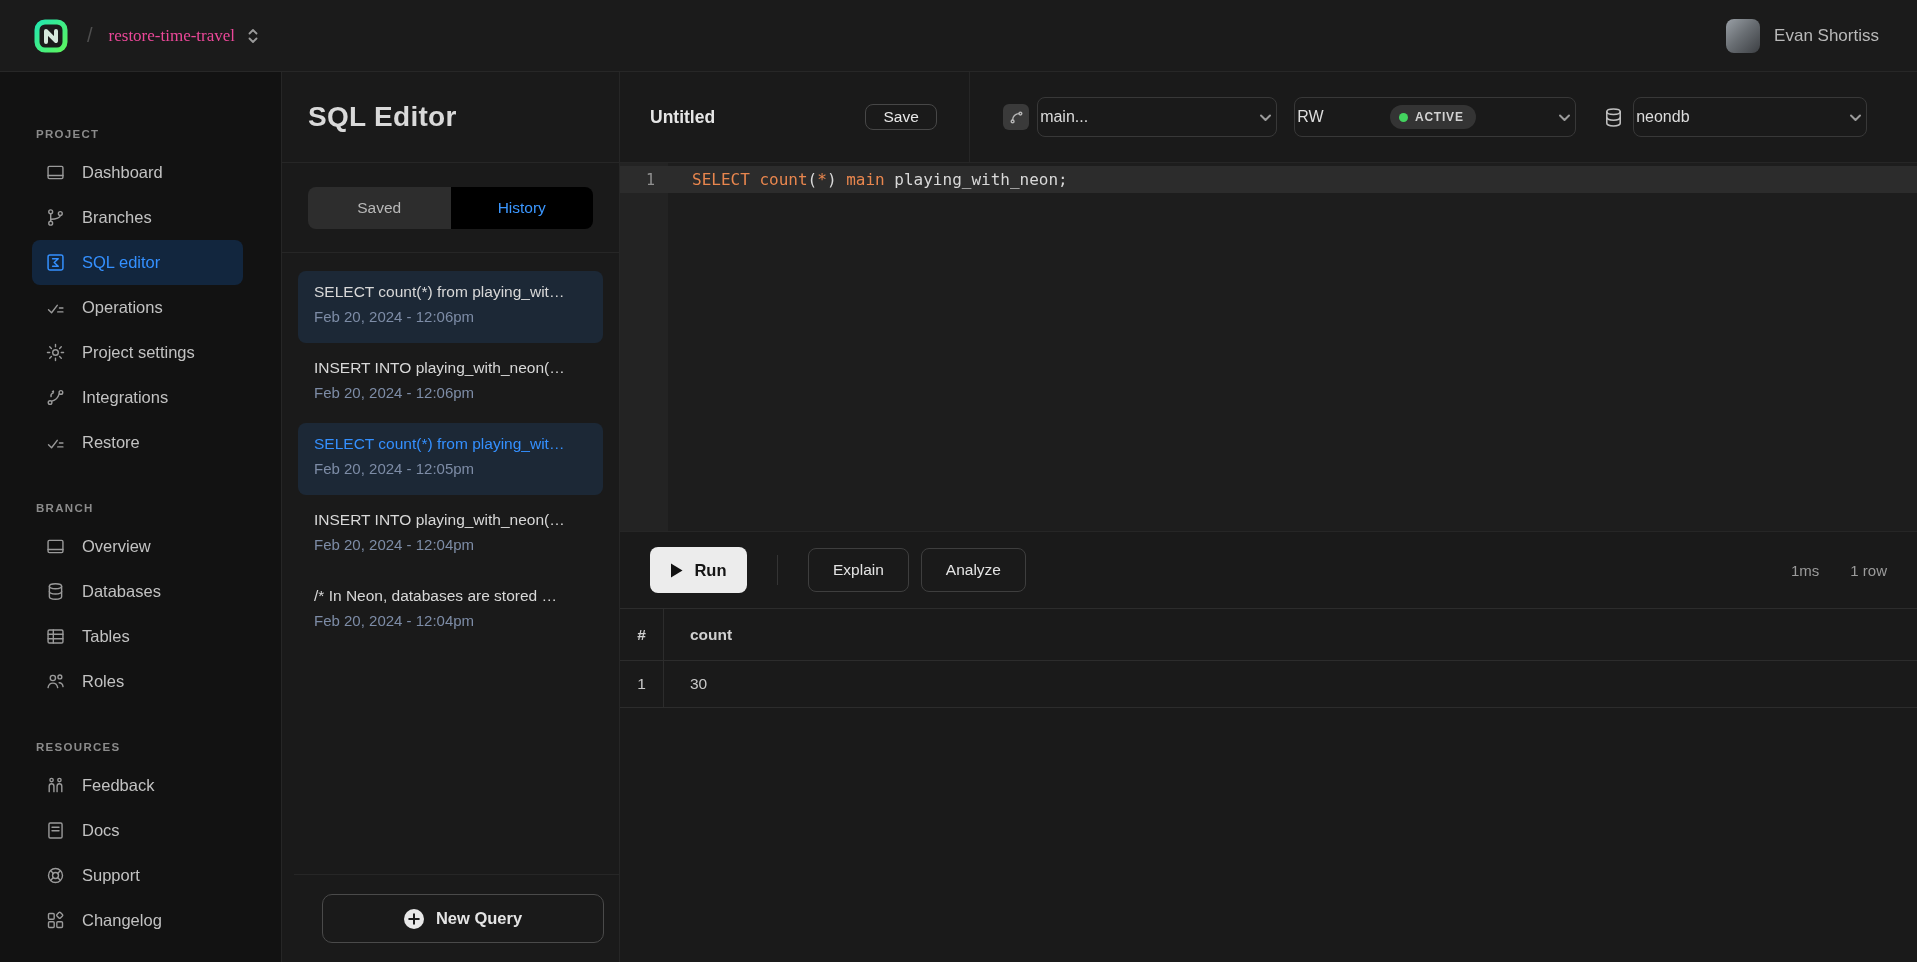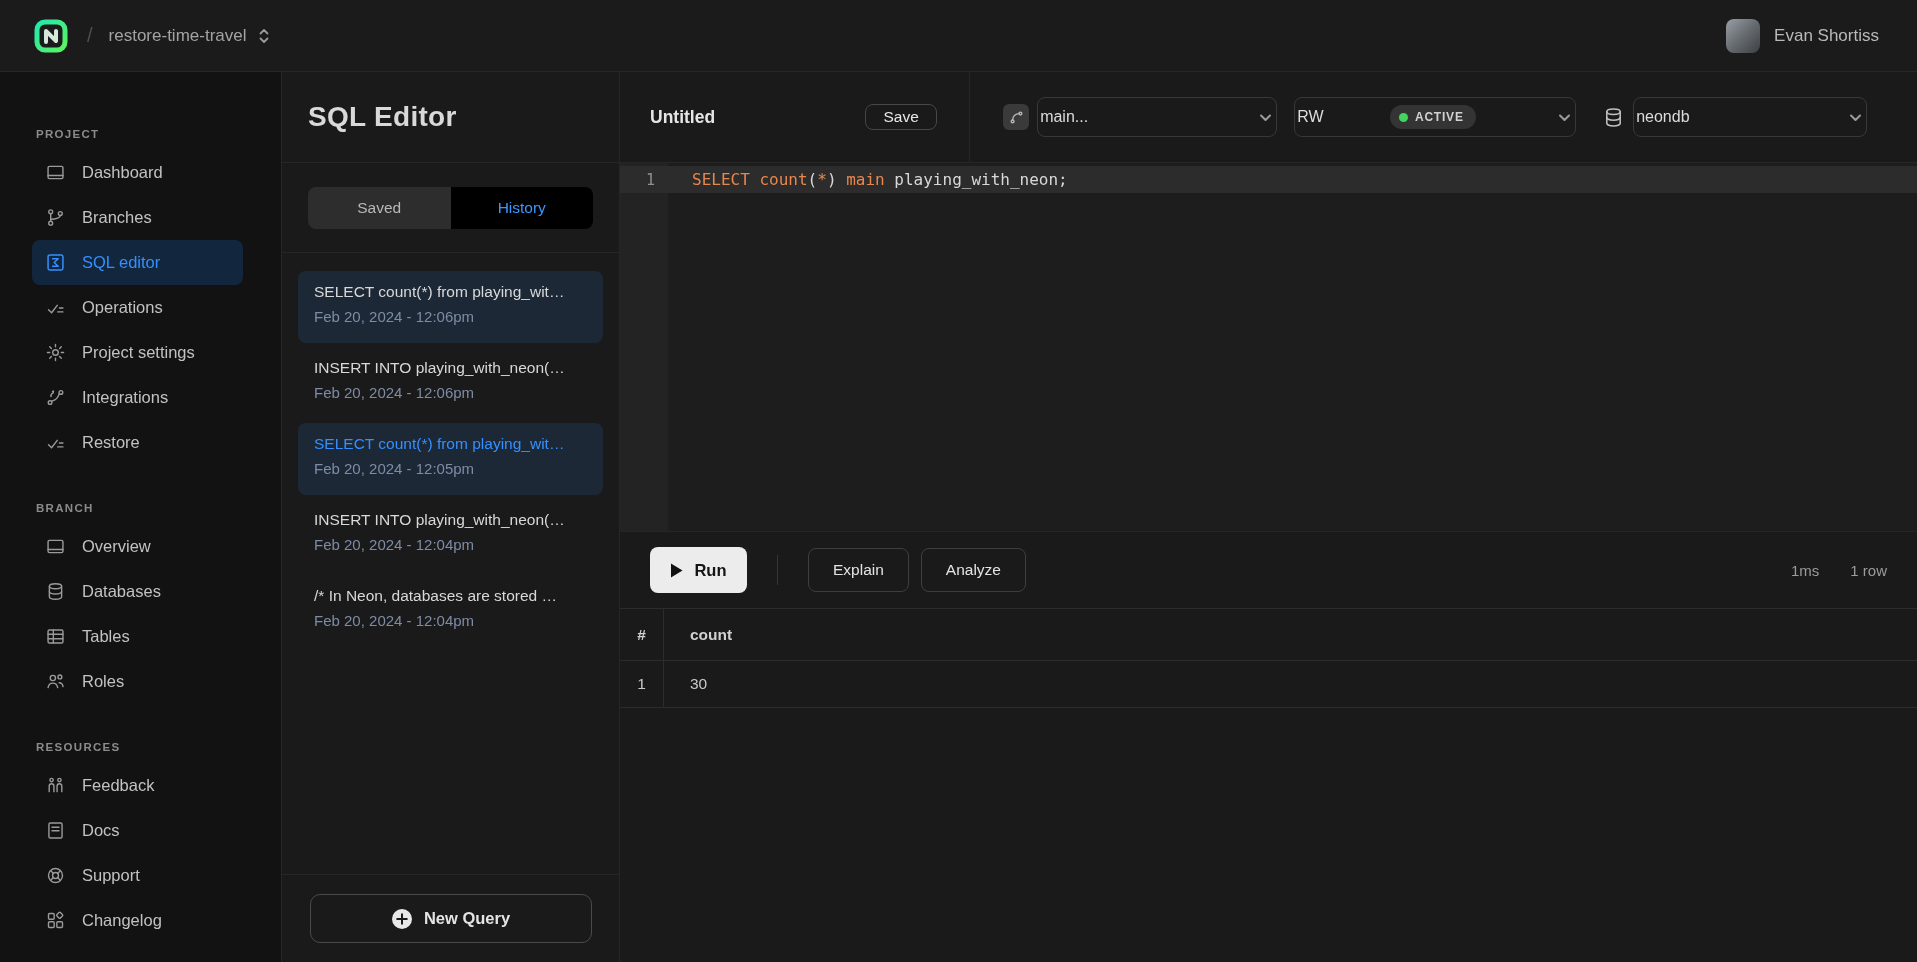--- a/index.html
+++ b/index.html
@@ -5,21 +5,21 @@
   * { margin:0; padding:0; box-sizing:border-box; }
   html,body { background:#0d0d0d; }
   body { font-family:"Liberation Sans", sans-serif; }
   .app { position:relative; width:1917px; height:962px; background:#1a1a1a; overflow:hidden; color:#d4d4d4; }
 
   
   .topbar { position:absolute; top:0; left:0; width:100%; height:72px; background:#1b1b1b;
             border-bottom:1px solid #272727; display:flex; align-items:center; padding:0 38px 0 33px; }
   .logo { width:36px; height:36px; flex:0 0 auto; }
   .crumb-sep { color:#4e4e4e; font-size:20px; margin:0 16px 0 18px; font-weight:300; }
-  .crumb { color:#a3a3a3; font-size:17px; }
+  .crumb { color:#ec4899; font-size:17px;font-family:Liberation Serif, serif; }
   .crumb-sort { margin-left:11px; color:#9a9a9a; display:flex; align-items:center; }
   .top-spacer { flex:1; }
   .avatar { width:34px; height:34px; border-radius:8px;
             background:linear-gradient(135deg,#9aa0a6 0%,#6b7075 45%,#3c3f43 100%); flex:0 0 auto; }
   .user-name { color:#b9b9b9; font-size:17px; margin-left:14px; }
 
   
   .sidebar { position:absolute; top:72px; left:0; bottom:0; width:282px; background:#121212;
              border-right:1px solid #262626; padding-top:34px; }
   .side-section-title { padding-left:36px; font-size:11.5px; letter-spacing:1.3px; color:#8b8b8b;
@@ -42,21 +42,21 @@
   .seg { flex:1; height:42px; border-radius:8px; overflow:hidden; display:flex; }
   .seg-btn { width:50%; display:flex; align-items:center; justify-content:center; font-size:15.5px; cursor:pointer; }
   .seg-btn.saved { background:#2d2d2d; color:#b8b8b8; }
   .seg-btn.history { background:#000000; color:#3b97ff; }
   .history-list { padding:18px 16px; }
   .hist-item { height:72px; border-radius:8px; padding:12px 16px; margin-bottom:4px; cursor:pointer; }
   .hist-item.hl { background:#1c2836; }
   .hist-query { font-size:15.5px; color:#d8d8d8; margin-bottom:7px; white-space:nowrap; overflow:hidden; }
   .hist-item.sel .hist-query { color:#3490ff; }
   .hist-time { font-size:15px; color:#7d8ca6; }
-  .panel-foot { position:absolute; bottom:0; left:0; width:100%; height:88px; border-top:1px solid #262626;
+  .panel-foot { position:absolute; bottom:0; left:12px; width:100%; height:88px; border-top:1px solid #262626;
                 display:flex; align-items:center; justify-content:center; }
   .new-query-btn { width:282px; height:49px; border:1px solid #4a4a4a; border-radius:10px; background:transparent;
                    color:#e4e4e4; font-size:16.5px; font-weight:600; display:flex; align-items:center;
                    justify-content:center; gap:11px; cursor:pointer; font-family:inherit; }
   .plus-circle { width:22px; height:22px; }
 
   
   .main { position:absolute; top:72px; left:620px; right:0; bottom:0; background:#1a1a1a; }
   .toolbar { height:91px; border-bottom:1px solid #262626; display:flex; align-items:center; padding:0 30px; }
   .doc-title { font-size:17.5px; font-weight:700; color:#e6e6e6; }

